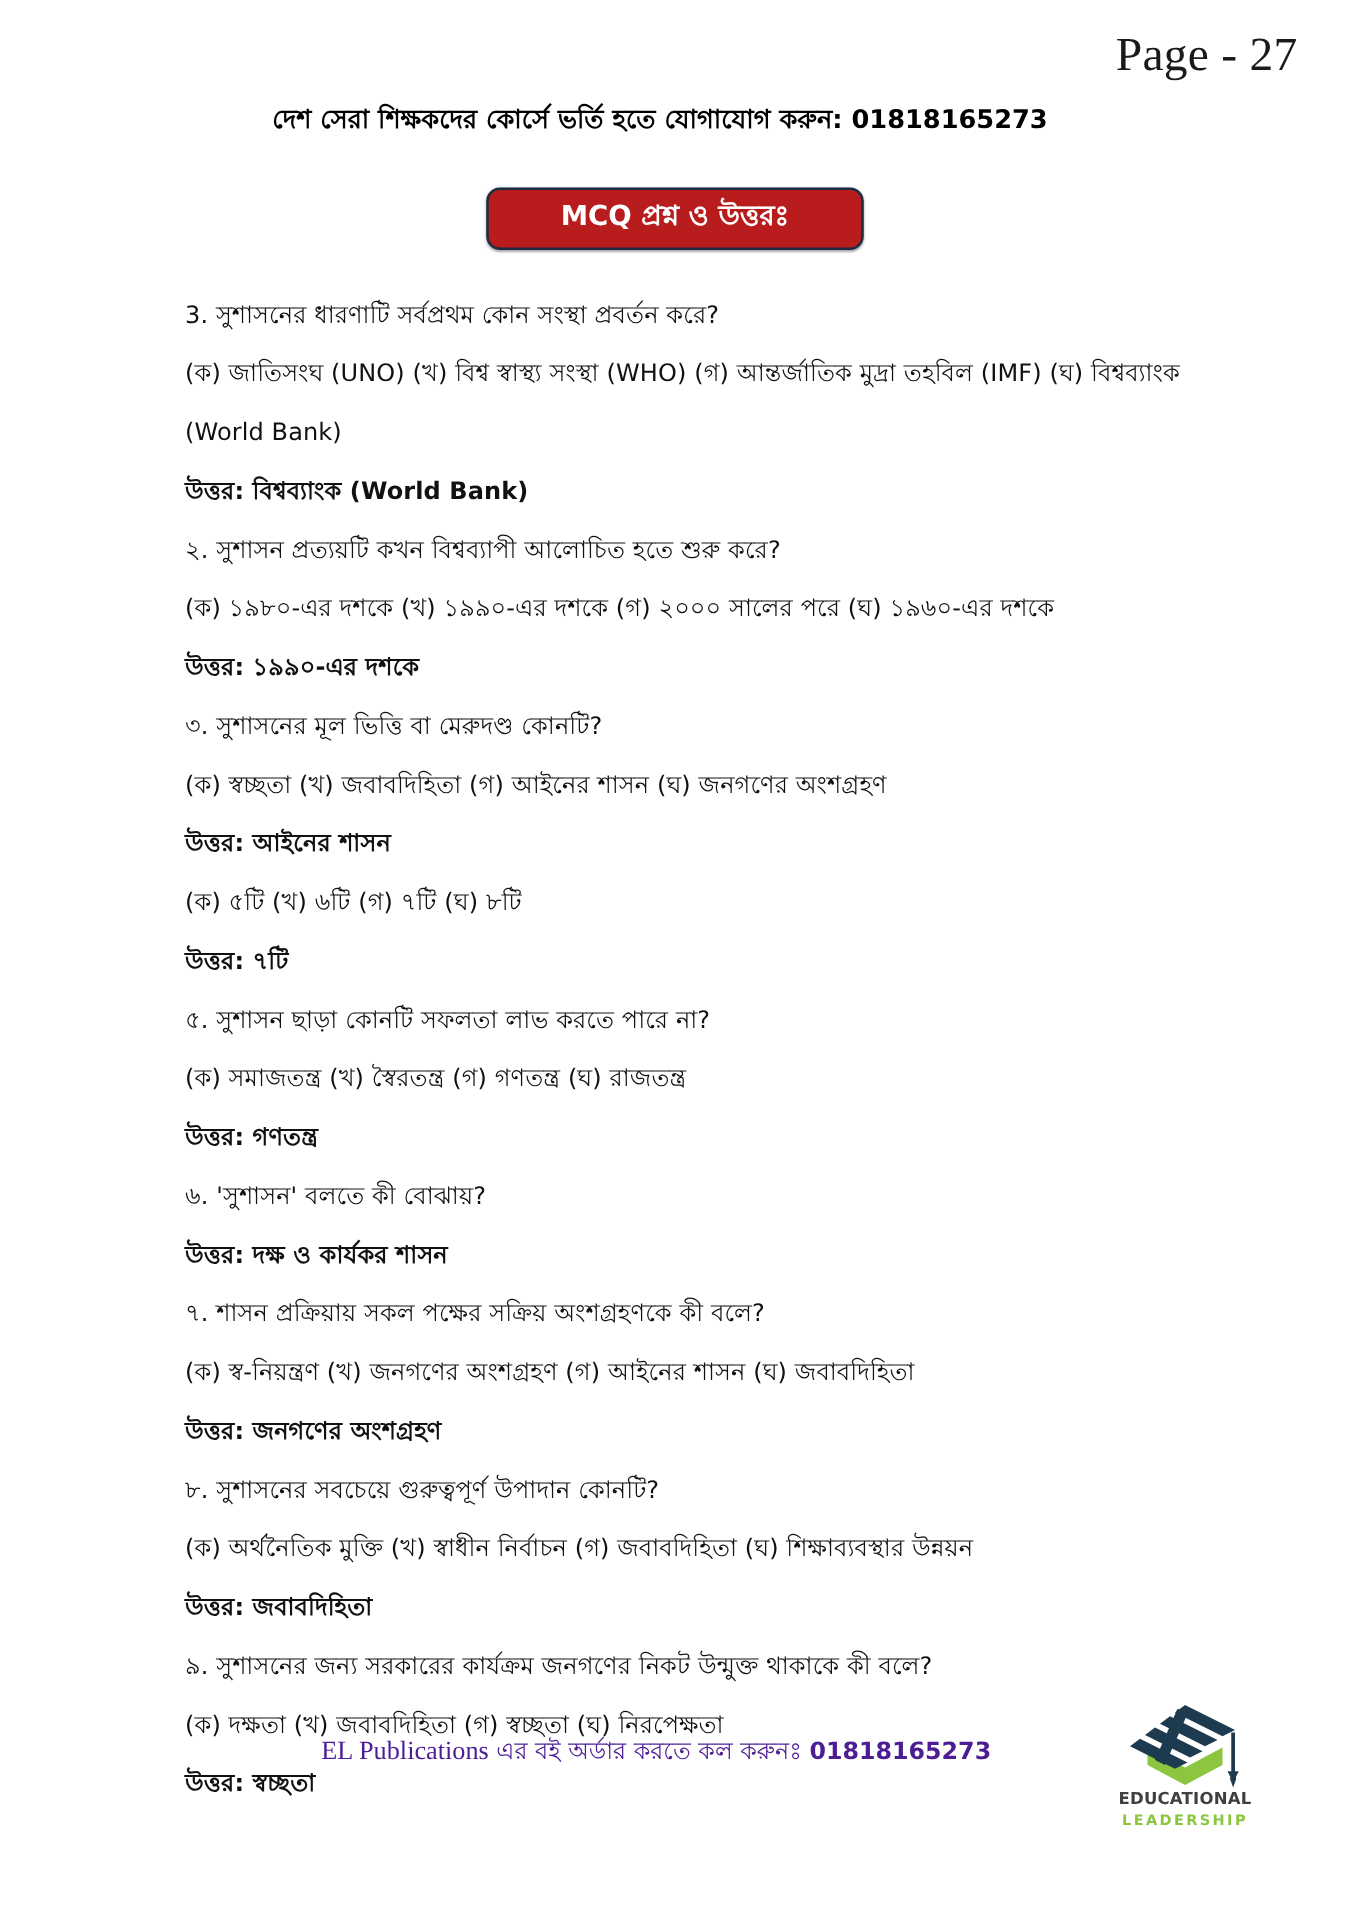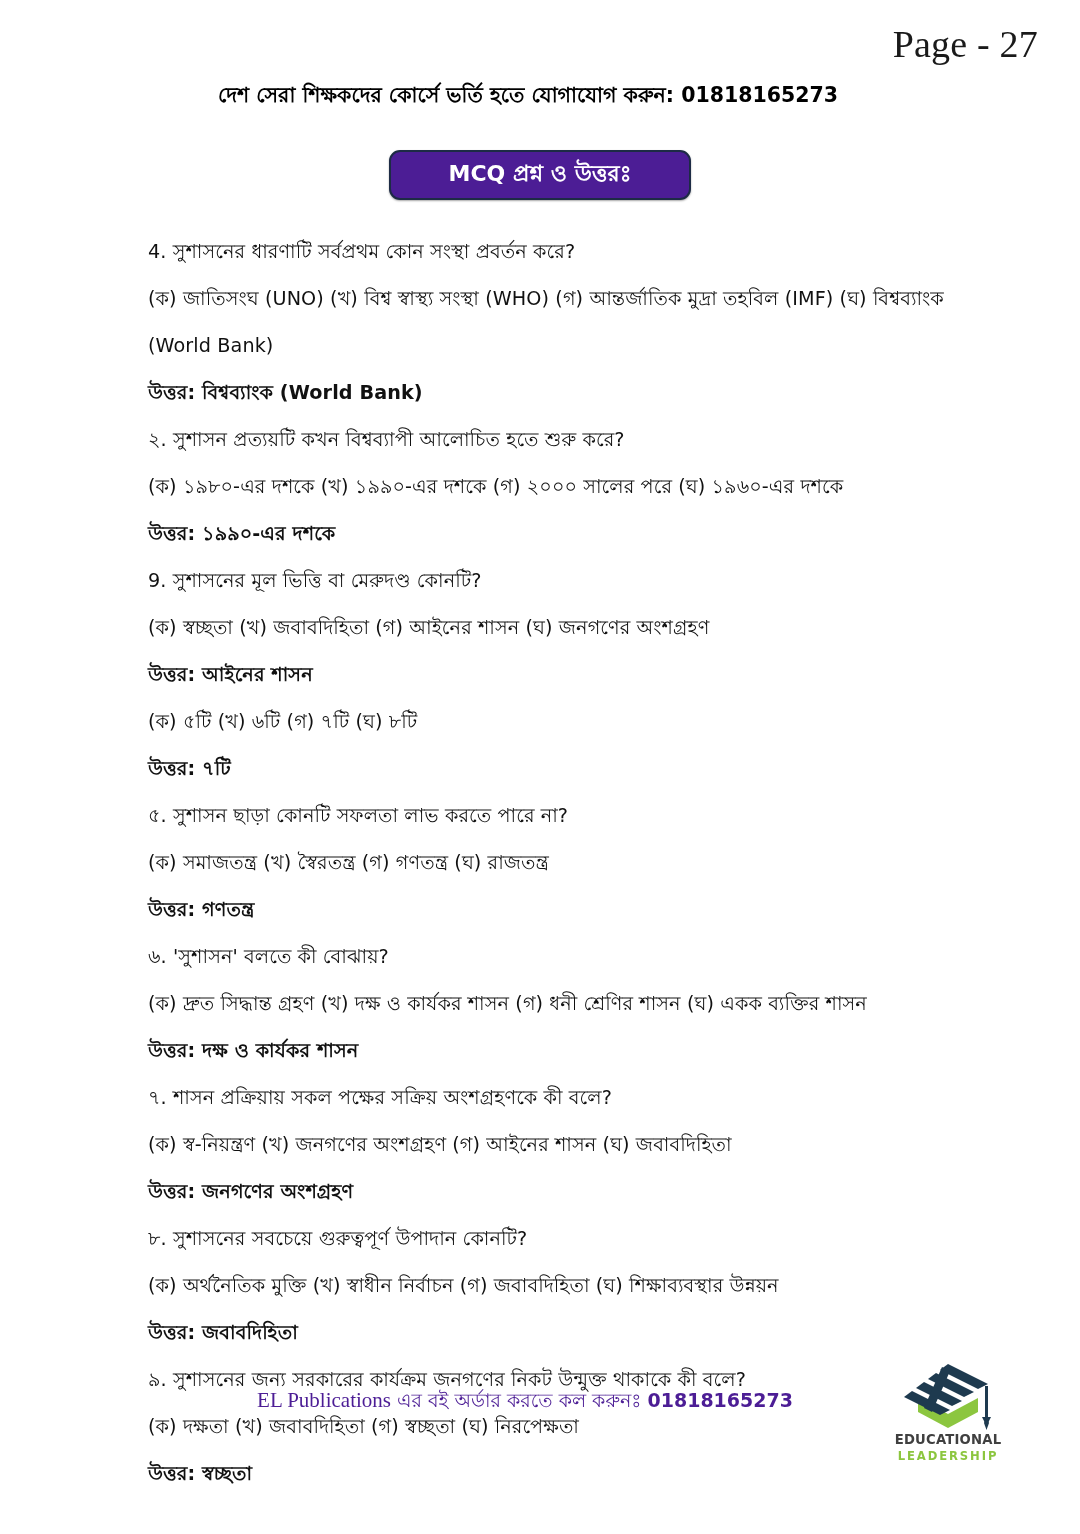--- a/index.html
+++ b/index.html
@@ -51,21 +51,21 @@
 
   .badge-wrap {
     position: absolute;
     top: 150px;
     left: 0;
     width: 1080px;
     text-align: center;
   }
   .mcq-badge {
     display: inline-block;
-    background: #4c1d95;
+    background: #b91c1c;
     color: #ffffff;
     border: 2px solid #1d2b45;
     border-radius: 11px;
     padding: 10px 58px 12px 58px;
     font-family: "DejaVu Sans", "Liberation Sans", sans-serif;
     font-size: 22px;
     font-weight: 700;
     line-height: 1.1;
     box-shadow: 0 1px 2px rgba(0,0,0,0.35);
     white-space: nowrap;
@@ -151,36 +151,35 @@
 
   <div class="page-number">Page - 27</div>
 
   <div class="promo-banner">দেশ সেরা শিক্ষকদের কোর্সে ভর্তি হতে যোগাযোগ করুন: 01818165273</div>
 
   <div class="badge-wrap">
     <span class="mcq-badge">MCQ প্রশ্ন ও উত্তরঃ</span>
   </div>
 
   <div class="content" id="content">
-      <div class="line q">4. সুশাসনের ধারণাটি সর্বপ্রথম কোন সংস্থা প্রবর্তন করে?</div>
+      <div class="line q">3. সুশাসনের ধারণাটি সর্বপ্রথম কোন সংস্থা প্রবর্তন করে?</div>
       <div class="line opts wrapline">(ক) জাতিসংঘ (UNO) (খ) বিশ্ব স্বাস্থ্য সংস্থা (WHO) (গ) আন্তর্জাতিক মুদ্রা তহবিল (IMF) (ঘ) বিশ্বব্যাংক (World Bank)</div>
       <div class="line ans">উত্তর: বিশ্বব্যাংক (World Bank)</div>
       <div class="line q">২. সুশাসন প্রত্যয়টি কখন বিশ্বব্যাপী আলোচিত হতে শুরু করে?</div>
       <div class="line opts">(ক) ১৯৮০-এর দশকে (খ) ১৯৯০-এর দশকে (গ) ২০০০ সালের পরে (ঘ) ১৯৬০-এর দশকে</div>
       <div class="line ans">উত্তর: ১৯৯০-এর দশকে</div>
-      <div class="line q">9. সুশাসনের মূল ভিত্তি বা মেরুদণ্ড কোনটি?</div>
+      <div class="line q">৩. সুশাসনের মূল ভিত্তি বা মেরুদণ্ড কোনটি?</div>
       <div class="line opts">(ক) স্বচ্ছতা (খ) জবাবদিহিতা (গ) আইনের শাসন (ঘ) জনগণের অংশগ্রহণ</div>
       <div class="line ans">উত্তর: আইনের শাসন</div>
       <div class="line opts">(ক) ৫টি (খ) ৬টি (গ) ৭টি (ঘ) ৮টি</div>
       <div class="line ans">উত্তর: ৭টি</div>
       <div class="line q">৫. সুশাসন ছাড়া কোনটি সফলতা লাভ করতে পারে না?</div>
       <div class="line opts">(ক) সমাজতন্ত্র (খ) স্বৈরতন্ত্র (গ) গণতন্ত্র (ঘ) রাজতন্ত্র</div>
       <div class="line ans">উত্তর: গণতন্ত্র</div>
       <div class="line q">৬. 'সুশাসন' বলতে কী বোঝায়?</div>
-      <div class="line opts">(ক) দ্রুত সিদ্ধান্ত গ্রহণ (খ) দক্ষ ও কার্যকর শাসন (গ) ধনী শ্রেণির শাসন (ঘ) একক ব্যক্তির শাসন</div>
       <div class="line ans">উত্তর: দক্ষ ও কার্যকর শাসন</div>
       <div class="line q">৭. শাসন প্রক্রিয়ায় সকল পক্ষের সক্রিয় অংশগ্রহণকে কী বলে?</div>
       <div class="line opts">(ক) স্ব-নিয়ন্ত্রণ (খ) জনগণের অংশগ্রহণ (গ) আইনের শাসন (ঘ) জবাবদিহিতা</div>
       <div class="line ans">উত্তর: জনগণের অংশগ্রহণ</div>
       <div class="line q">৮. সুশাসনের সবচেয়ে গুরুত্বপূর্ণ উপাদান কোনটি?</div>
       <div class="line opts">(ক) অর্থনৈতিক মুক্তি (খ) স্বাধীন নির্বাচন (গ) জবাবদিহিতা (ঘ) শিক্ষাব্যবস্থার উন্নয়ন</div>
       <div class="line ans">উত্তর: জবাবদিহিতা</div>
       <div class="line q">৯. সুশাসনের জন্য সরকারের কার্যক্রম জনগণের নিকট উন্মুক্ত থাকাকে কী বলে?</div>
       <div class="line opts">(ক) দক্ষতা (খ) জবাবদিহিতা (গ) স্বচ্ছতা (ঘ) নিরপেক্ষতা</div>
       <div class="line ans">উত্তর: স্বচ্ছতা</div>

